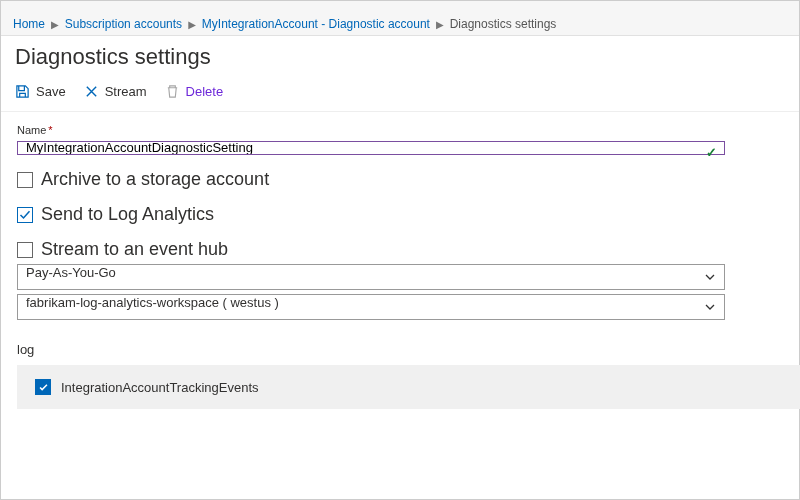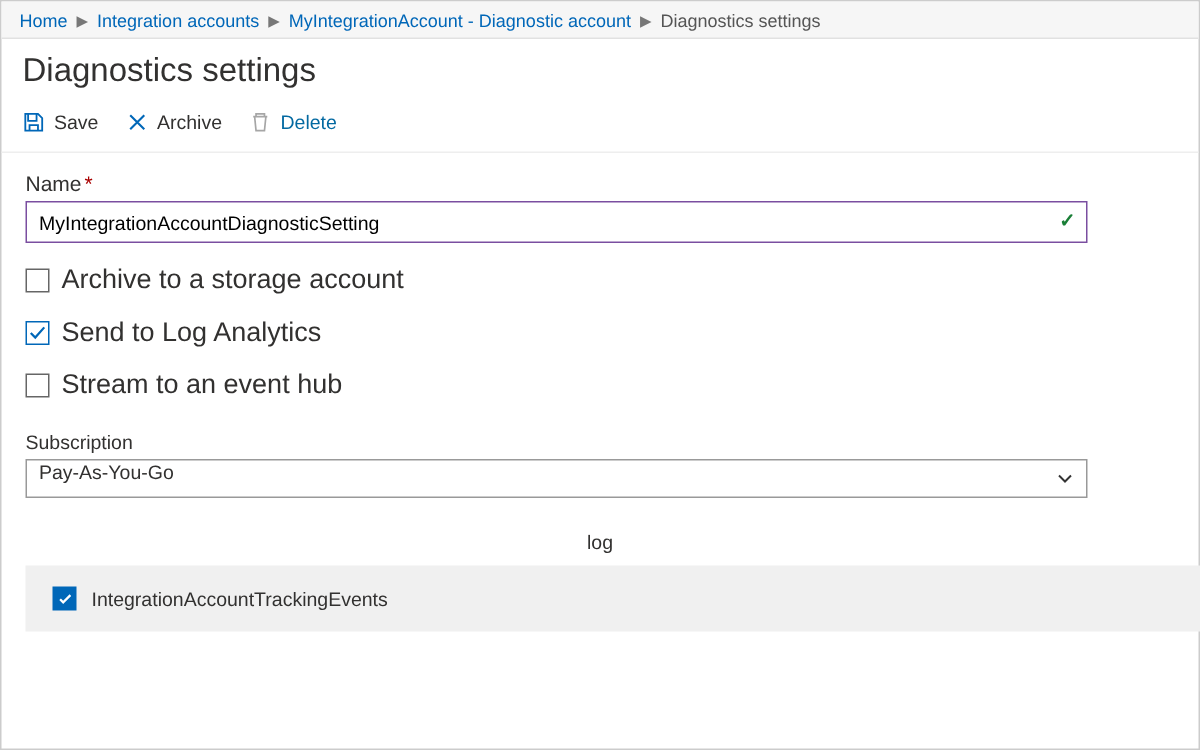--- a/index.html
+++ b/index.html
@@ -1,74 +1,74 @@
 <!DOCTYPE html>
 <html><head>
 <meta charset="utf-8">
 <style>
   * { box-sizing: border-box; font-family: "Segoe UI", Arial, sans-serif; }
   html, body { margin:0; padding:0; }
   body { width:800px; height:500px; background:#fff; color:#323130; font-size:13px; overflow:hidden; }
   .frame { border:1px solid #ccc; width:800px; height:500px; }
-  .breadcrumbs { display:flex; align-items:center; gap:6px; padding:6px 12px 4px; background:#f6f6f6; border-bottom:1px solid #e1e1e1; font-size:12px; }
+  .breadcrumbs { display:flex; align-items:center; gap:6px; padding:16px 12px 4px; background:#f6f6f6; border-bottom:1px solid #e1e1e1; font-size:12px; }
   .breadcrumbs a { color:#0067b8; text-decoration:none; cursor:pointer; }
   .breadcrumbs .sep { color:#777; font-size:10px; }
   .breadcrumbs .current { color:#555; }
   .page-title { font-size:22px; font-weight:400; padding:8px 14px 10px; }
   .toolbar { display:flex; align-items:center; gap:18px; padding:4px 14px 12px; border-bottom:1px solid #eee; }
   .tbtn { display:flex; align-items:center; gap:6px; cursor:pointer; font-size:13px; color:#323130; }
-  .tbtn.disabled { color:#0369a1; cursor:default; }
+  .tbtn.disabled { color:#6d28d9; cursor:default; }
   .tbtn svg { width:15px; height:15px; }
   .content { padding:12px 16px 0; }
-  .field-label { font-size:14px; margin-bottom:4px; }
+  .field-label { font-size:11px; margin-bottom:4px; }
   .req { color:#a80000; margin-left:2px; }
   .name-input-wrap { position:relative; width:708px; }
-  .name-input { width:100%; height:28px; border:1px solid #7a4ea0; padding:2px 26px 2px 8px; font-size:13px; outline:none; }
+  .name-input { width:100%; height:14px; border:1px solid #7a4ea0; padding:2px 26px 2px 8px; font-size:13px; outline:none; }
   .valid-mark { position:absolute; right:8px; top:5px; color:#1a7f37; font-weight:bold; }
   .checkrow { display:flex; align-items:center; gap:8px; margin-top:14px; font-size:18px; }
   .checkbox { width:16px; height:16px; border:1px solid #666; display:flex; align-items:center; justify-content:center; cursor:pointer; background:#fff; }
   .checkbox.checked { border-color:#0067b8; }
   .checkbox.checked svg, .checkbox.filled svg { width:12px; height:12px; }
   .section-label { margin-top:20px; font-size:13px; }
   .select { position:relative; width:708px; height:26px; border:1px solid #999; margin-top:4px; display:flex; align-items:flex-start; padding:0 26px 0 8px; cursor:pointer; font-size:13px; }
   .select .chev { position:absolute; right:8px; top:6px; }
   .logbox { margin-top:22px; }
-  .loghdr { font-size:13px; margin-bottom:8px;text-align:center; }
+  .loghdr { font-size:13px; margin-bottom:8px; }
   .logrow { background:#f0f0f0; padding:14px 18px; display:flex; align-items:center; gap:10px; width:800px; }
   .logrow .cb { width:16px; height:16px; background:#0067b8; display:flex; align-items:center; justify-content:center; cursor:pointer; }
   .logrow .cb svg { width:11px; height:11px; }
 </style>
 </head>
 <body>
 <div class="frame">
 
 <div class="breadcrumbs">
   <a>Home</a>
   <span class="sep">▶</span>
-  <a>Integration accounts</a>
+  <a>Subscription accounts</a>
   <span class="sep">▶</span>
   <a>MyIntegrationAccount - Diagnostic account</a>
   <span class="sep">▶</span>
   <span class="current">Diagnostics settings</span>
 </div>
 
 <div class="page-title">Diagnostics settings</div>
 
 <div class="toolbar">
   <div class="tbtn">
     <svg viewBox="0 0 16 16">
           <path fill="none" stroke="#0067b8" stroke-width="1.3" d="M2 2h9l3 3v9H2z M4 2v5h6V2 M5 14v-4h6v4"></path>
         </svg>
     <span>Save</span>
   </div>
   <div class="tbtn">
     <svg viewBox="0 0 16 16">
           <path stroke="#0067b8" stroke-width="1.5" d="M3 3l10 10M13 3L3 13"></path>
         </svg>
-    <span>Archive</span>
+    <span>Stream</span>
   </div>
   <div class="tbtn disabled">
     <svg viewBox="0 0 16 16">
           <path fill="none" stroke="#a6a6a6" stroke-width="1.2" d="M3 4h10M5 4V2h6v2M4 4l1 10h6l1-10"></path>
         </svg>
     <span>Delete</span>
   </div>
 </div>
 
 <div class="content">
@@ -91,28 +91,33 @@
             <path fill="none" stroke="#0067b8" stroke-width="2" d="M2 8l4 4 8-9"></path>
           </svg>
     </div>
     <span>Send to Log Analytics</span>
   </div>
   <div class="checkrow">
     <div class="checkbox"></div>
     <span>Stream to an event hub</span>
   </div>
 
-  <div class="section-label">Subscription</div>
   <div class="select">
     <span>Pay-As-You-Go</span>
     <span class="chev"><svg width="12" height="12" viewBox="0 0 12 12">
             <path fill="none" stroke="#333" stroke-width="1.3" d="M2 4l4 4 4-4"></path>
           </svg></span>
   </div>
 
+  <div class="select">
+    <span>fabrikam-log-analytics-workspace ( westus )</span>
+    <span class="chev"><svg width="12" height="12" viewBox="0 0 12 12">
+            <path fill="none" stroke="#333" stroke-width="1.3" d="M2 4l4 4 4-4"></path>
+          </svg></span>
+  </div>
 
   <div class="logbox">
     <div class="loghdr">log</div>
     <div class="logrow">
       <div class="cb">
         <svg viewBox="0 0 16 16">
               <path fill="none" stroke="#fff" stroke-width="2.2" d="M3 8l3 3 7-7"></path>
             </svg>
       </div>
       <span>IntegrationAccountTrackingEvents</span>

